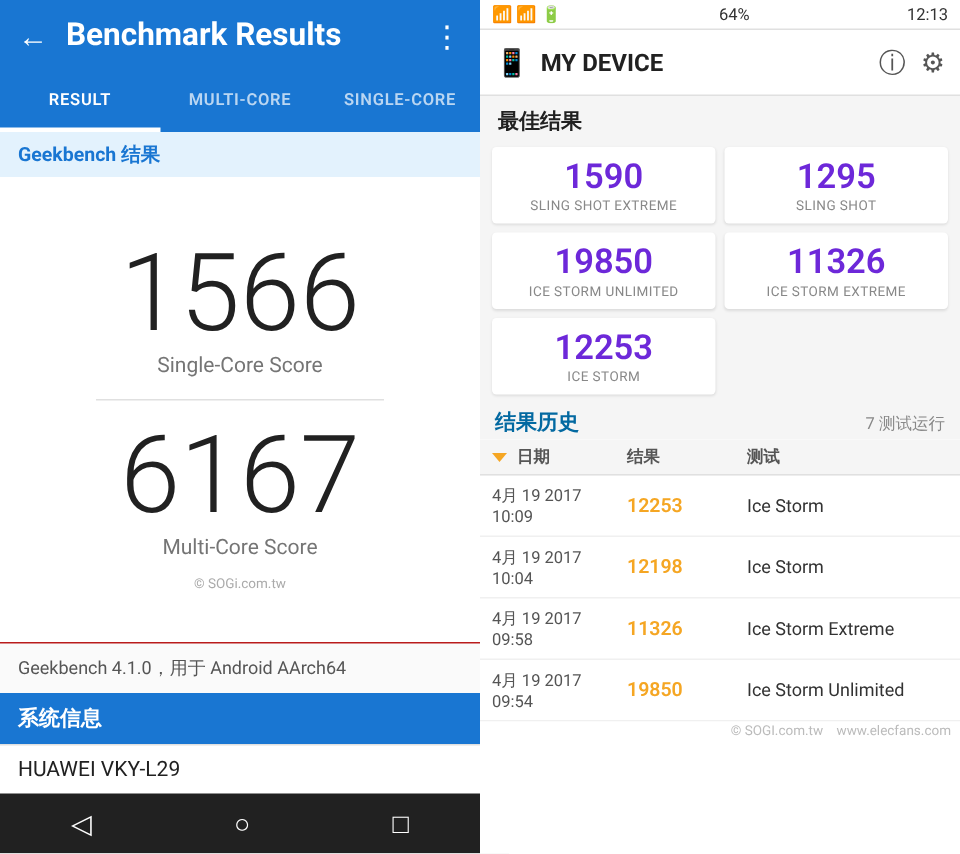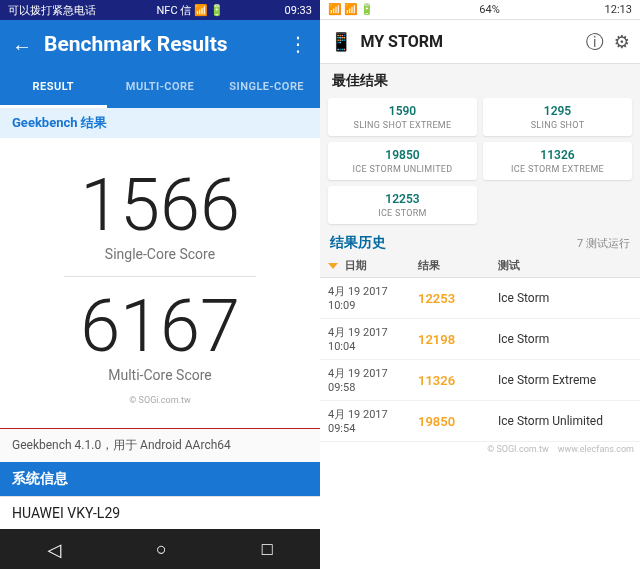--- a/index.html
+++ b/index.html
@@ -224,23 +224,23 @@
 
     .result-card {
       background: #fff;
       border-radius: 3px;
       text-align: center;
       padding: 6px 4px;
       box-shadow: 0 1px 2px rgba(0,0,0,0.1);
     }
 
     .result-card .result-score {
-      font-size: 12px;
-      font-weight: 600;
-      color: #0f766e;
+      font-size: 23px;
+      font-weight: 600;
+      color: #6d28d9;
     }
 
     .result-card .result-name {
       font-size: 9px;
       color: #888;
       text-transform: uppercase;
       letter-spacing: 0.3px;
       margin-top: 2px;
     }
 
@@ -331,25 +331,20 @@
       height: 1px;
       background: #e0e0e0;
       margin: 4px auto;
     }
   </style>
 </head>
 <body>
 
 <div class="left-panel">
 
-  <div class="left-status-bar">
-    <span>可以拨打紧急电话</span>
-    <span>NFC 信 📶 🔋</span>
-    <span>09:33</span>
-  </div>
 
   <div class="left-header">
     <span class="back-arrow">←</span>
     <span class="title">Benchmark Results</span>
     <span class="more-icon">⋮</span>
   </div>
 
   <div class="left-tabs">
     <div class="tab active">
       <span>RESULT</span>
@@ -394,21 +389,21 @@
 <div class="right-panel">
 
   <div class="right-status-bar">
     <span>📶 📶 🔋</span>
     <span>64%</span>
     <span>12:13</span>
   </div>
 
   <div class="right-header">
     <span class="device-icon">📱</span>
-    <span class="header-title">MY STORM</span>
+    <span class="header-title">MY DEVICE</span>
     <span class="icon-btn">ⓘ</span>
     <span class="icon-btn">⚙</span>
   </div>
 
   <div class="best-results-header">最佳结果</div>
 
   <div class="best-results-grid">
     <div class="result-card">
       <div class="result-score">1590</div>
       <div class="result-name">SLING SHOT EXTREME</div>

